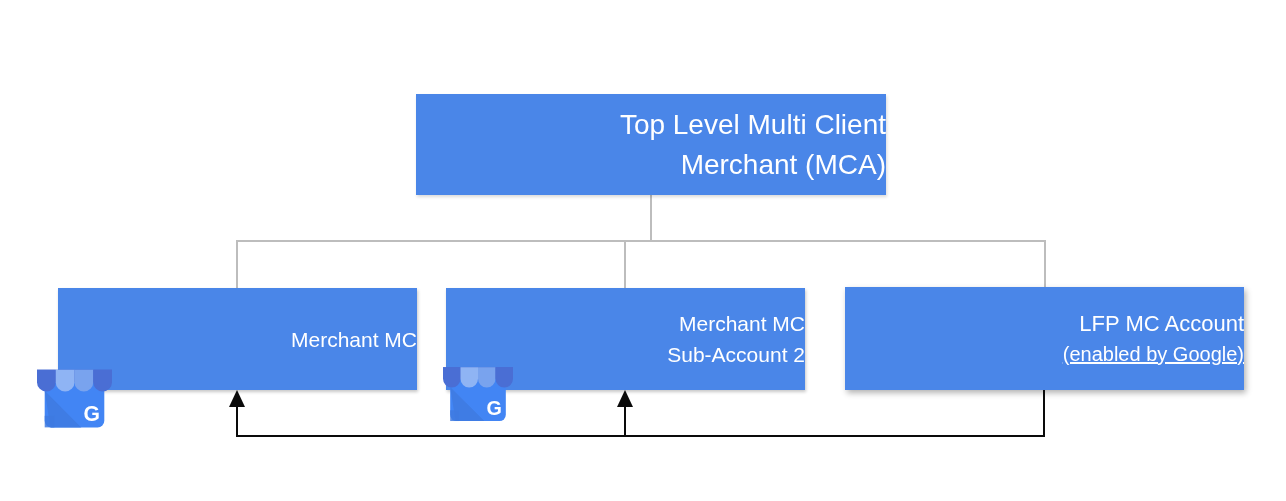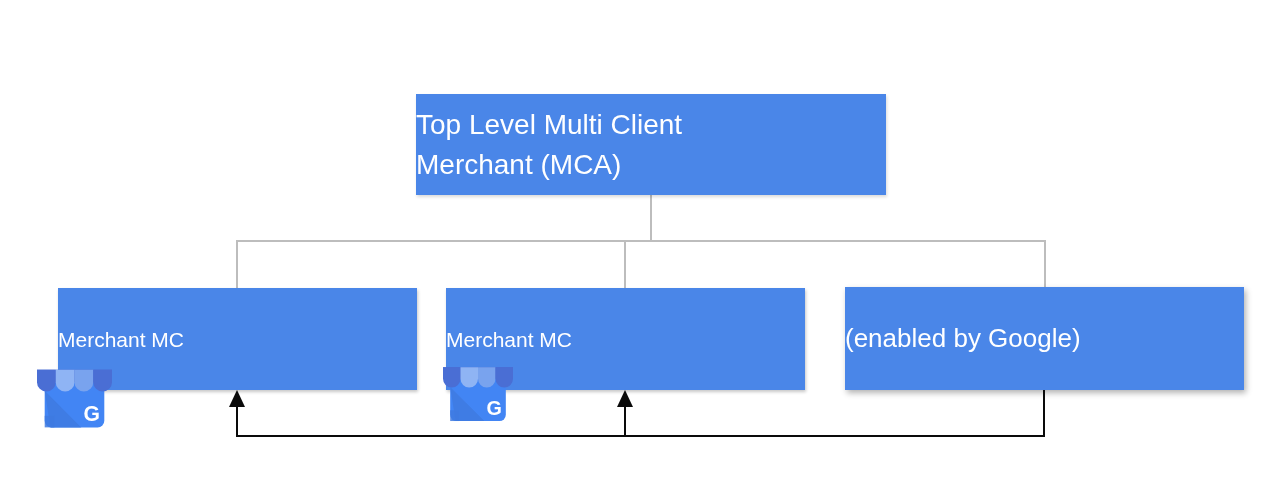--- a/index.html
+++ b/index.html
@@ -10,35 +10,35 @@
     background: #ffffff;
     overflow: hidden;
     font-family: "Liberation Sans", sans-serif;
   }
   .node {
     position: absolute;
     background: #4a86e8;
     color: #ffffff;
     display: flex;
     flex-direction: column;
-    align-items: flex-start;
+    align-items: flex-end;
     justify-content: center;
     text-align: center;
     box-shadow: 1px 2px 3px rgba(0,0,0,0.22);
   }
   .node-mca   { left: 416px; top: 94px;  width: 470px; height: 101px;
                 font-size: 28px; line-height: 40px; box-shadow: 1px 2px 3px rgba(0,0,0,0.15); }
   .node-sub1  { left: 58px;  top: 288px; width: 359px; height: 102px;
                 font-size: 21px; line-height: 31px; }
   .node-sub2  { left: 446px; top: 288px; width: 359px; height: 102px;
                 font-size: 21px; line-height: 31px; }
   .node-lfp   { left: 845px; top: 287px; width: 399px; height: 103px;
                 font-size: 22px; line-height: 31px;
                 box-shadow: 2px 3px 6px rgba(0,0,0,0.3); }
-  .node-lfp .line2 { font-size: 26px; }
+  .node-lfp .line2 { font-size: 20px; text-decoration: underline; }
 
   .gline { position: absolute; background: #bdbdbd; }
   .aline { position: absolute; background: #0a0a0a; }
   .arrowhead {
     position: absolute;
     width: 0; height: 0;
     border-left: 8px solid transparent;
     border-right: 8px solid transparent;
     border-bottom: 17px solid #0a0a0a;
   }
@@ -66,23 +66,25 @@
     <div>Top Level Multi Client</div>
     <div>Merchant (MCA)</div>
   </div>
 
   <div class="node node-sub1">
     <div class="line1">Merchant MC</div>
   </div>
 
   <div class="node node-sub2">
     <div class="line1">Merchant MC</div>
+    <div class="line2">Sub-Account 2</div>
   </div>
 
   <div class="node node-lfp">
+    <div class="line1">LFP MC Account</div>
     <div class="line2">(enabled by Google)</div>
   </div>
 
   <svg class="gmb-icon" style="left:37px; top:369px" width="75" height="61" viewBox="0 0 78 62">
     <rect x="8" y="12" width="62" height="48" rx="7" fill="#4285f4"></rect>
     <polygon points="8,22 46,60 14,60" fill="#3e7ae0" opacity="0.85"></polygon>
     <rect x="8" y="48" width="10" height="12" fill="#3e7ae0" opacity="0.85" rx="0"></rect>
     <rect x="0" y="0" width="78" height="13" fill="#4a6ed4"></rect>
     <path d="M0,0 h19.5 v13 a9.75,9.75 0 0 1 -19.5,0 z" fill="#4a6ed4"></path>
     <path d="M19.5,0 h19.5 v13 a9.75,9.75 0 0 1 -19.5,0 z" fill="#8fb4f4"></path>

